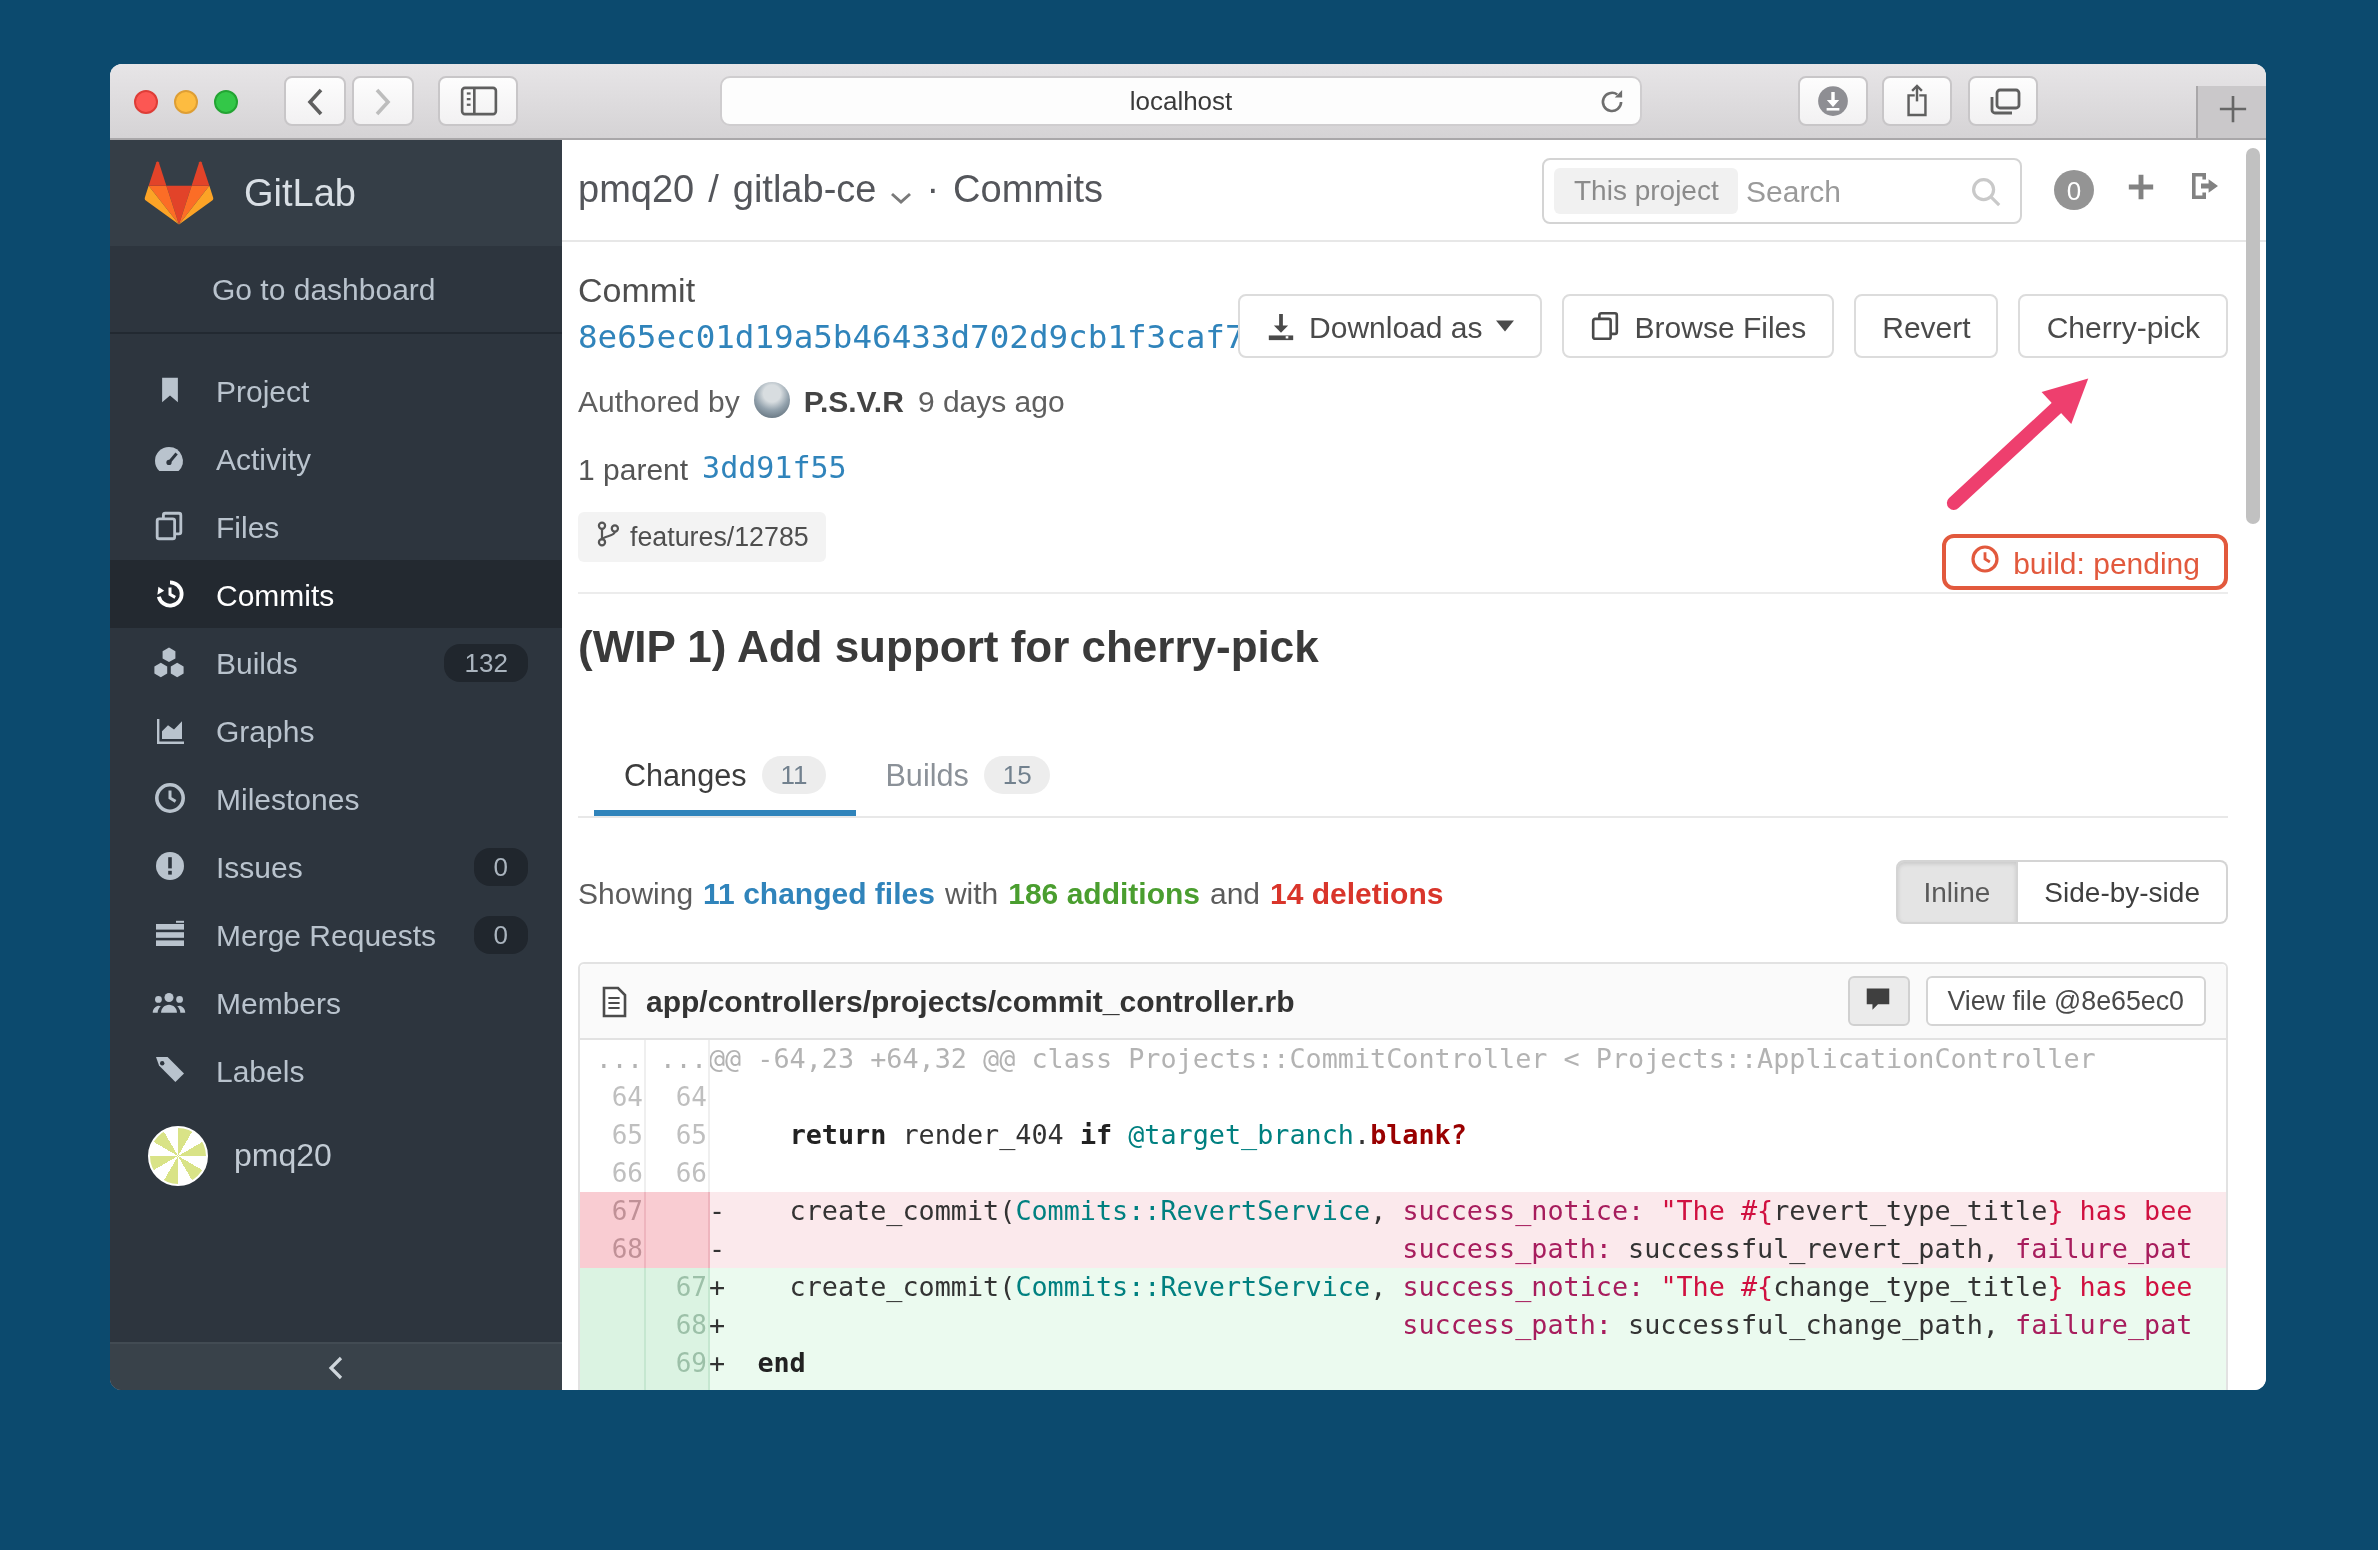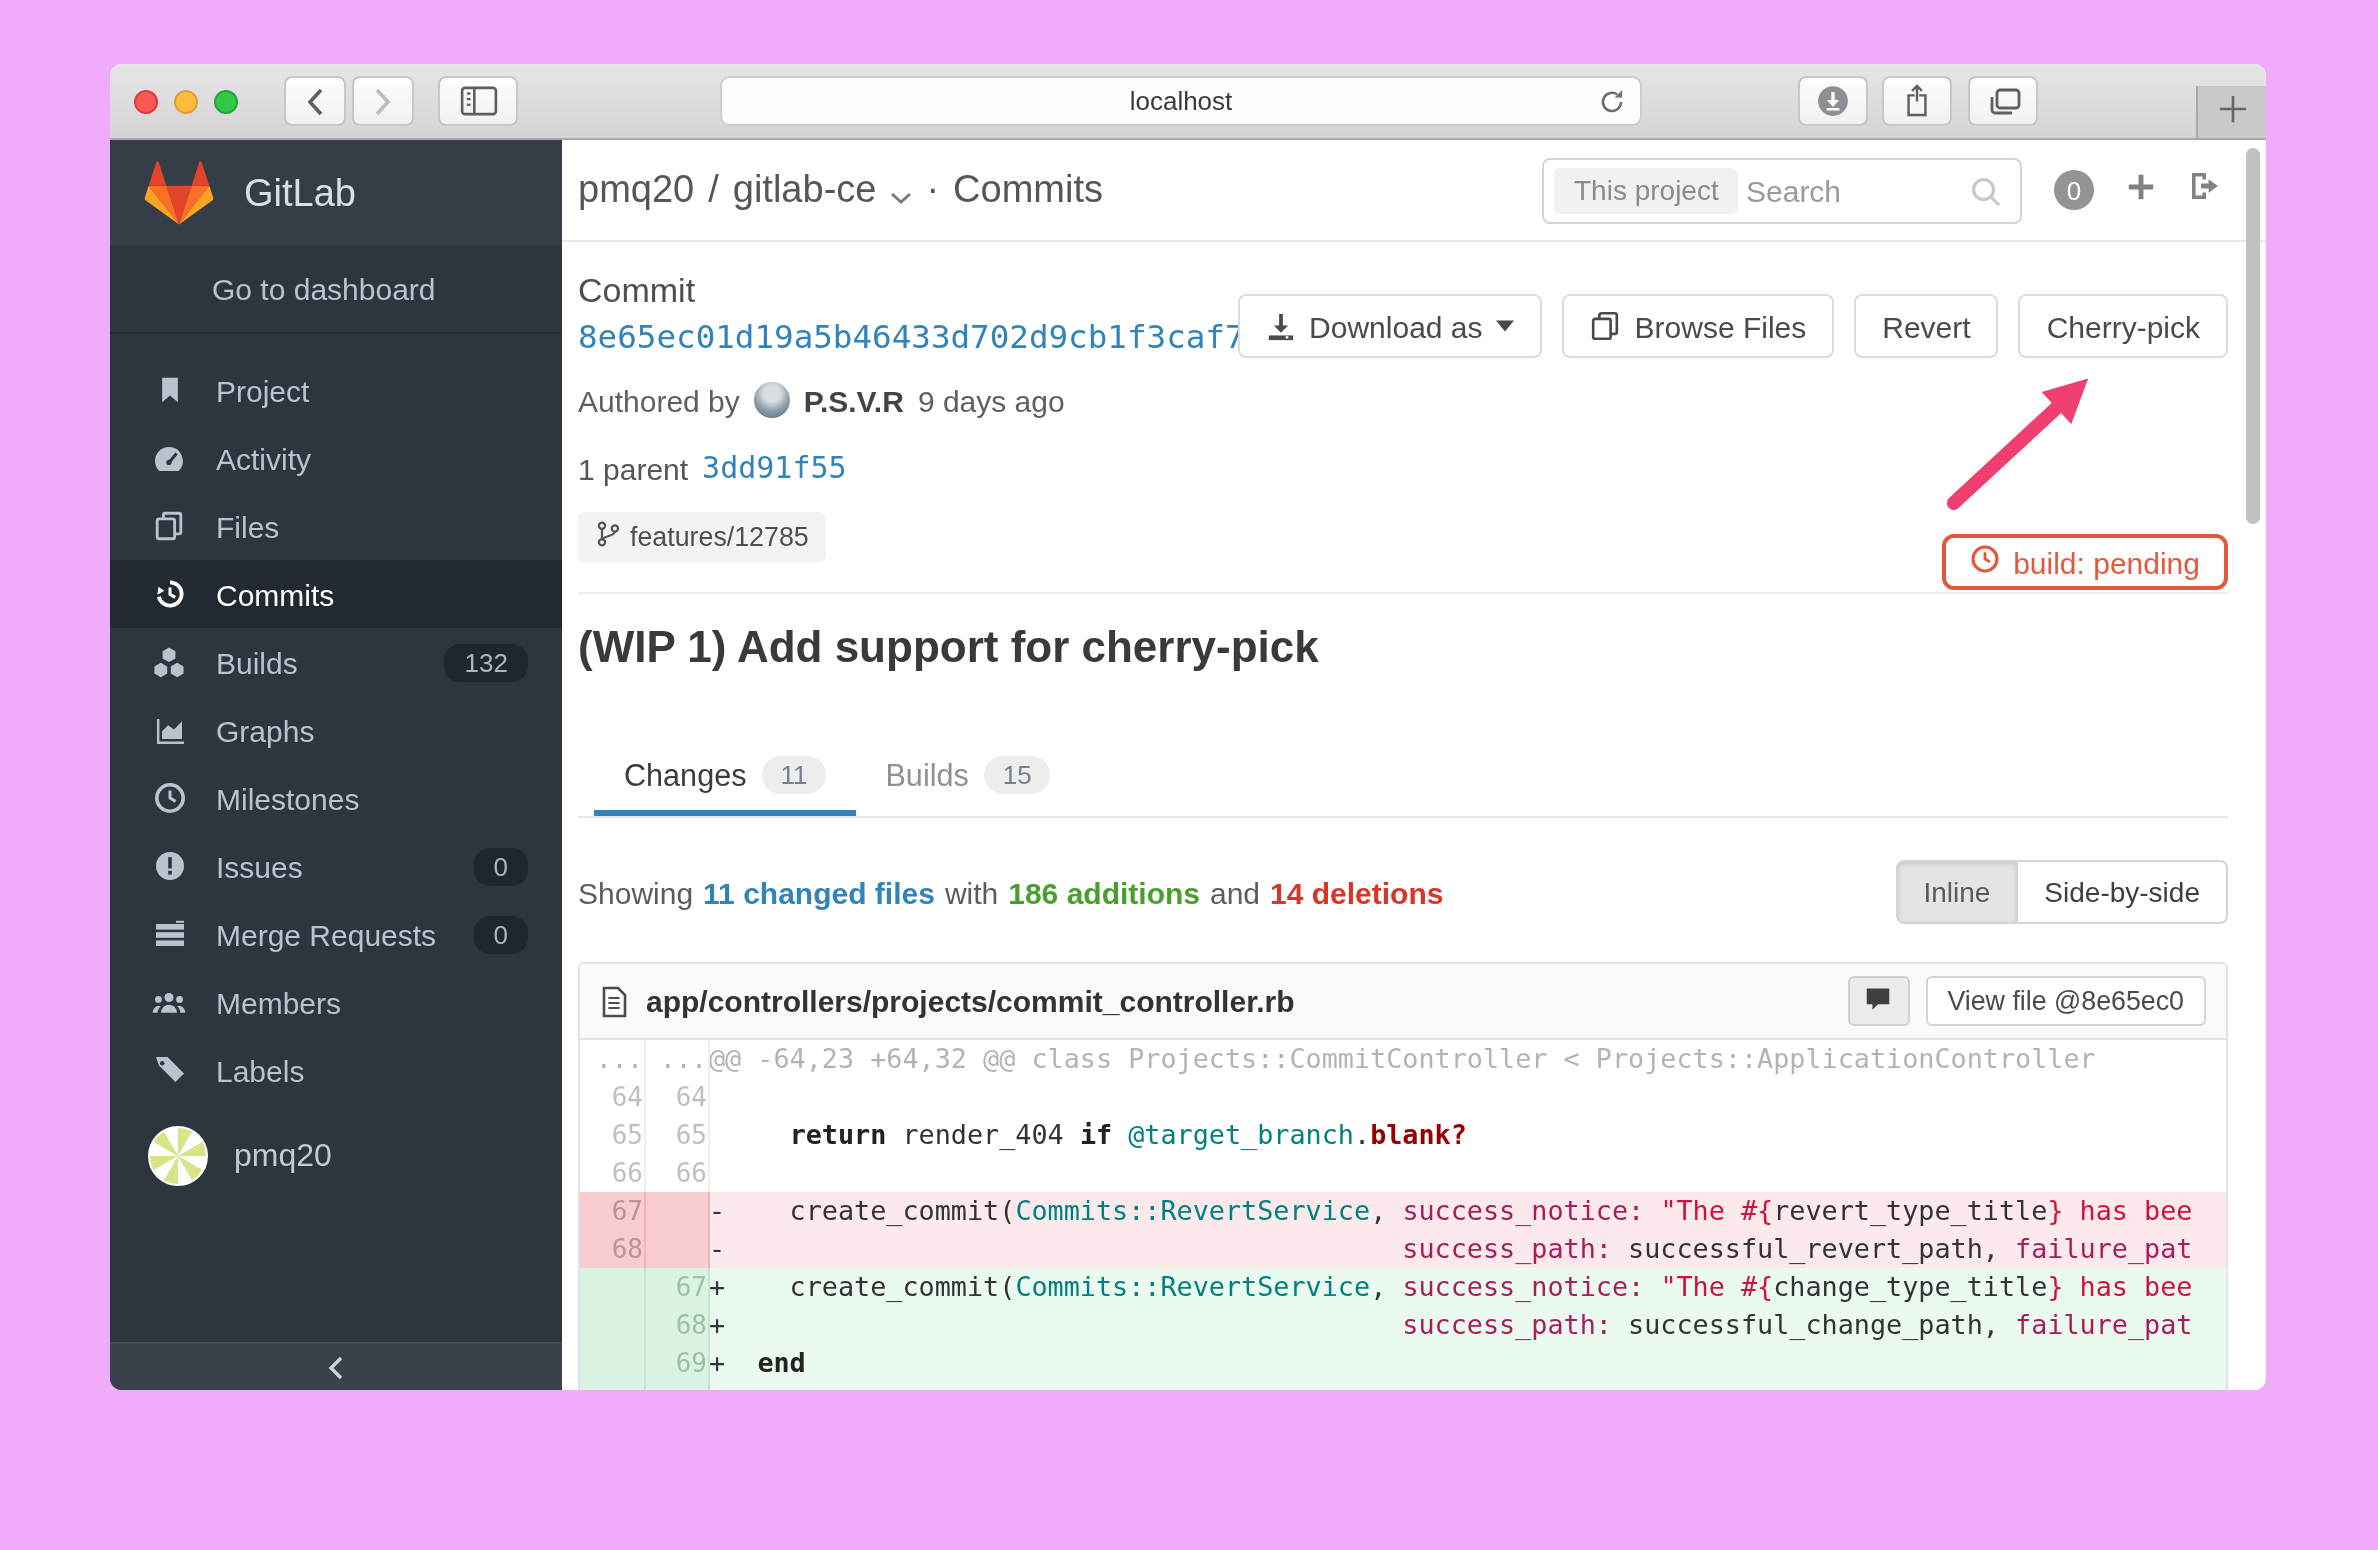--- a/index.html
+++ b/index.html
@@ -1,16 +1,16 @@
 <!DOCTYPE html>
 <html><head>
 <meta charset="utf-8">
 <style>
   html,body{margin:0;padding:0;background:#000;}
-  .screen{position:relative;width:2378px;height:1550px;background:#f0abfc;overflow:hidden;}
+  .screen{position:relative;width:2378px;height:1550px;background:#0c4a6e;overflow:hidden;}
   .scale{position:absolute;left:0;top:0;width:1189px;height:775px;transform:scale(2);transform-origin:0 0;}
   .window{position:absolute;left:55px;top:32px;width:1078px;height:663px;border-radius:6px;overflow:hidden;
     background:#fff;font-family:"Liberation Sans","DejaVu Sans",sans-serif;-webkit-font-smoothing:antialiased;}
 
   
   .toolbar{position:relative;height:37px;background:linear-gradient(#e7e5e7,#d5d3d5);border-bottom:1px solid #a9a7a9;}
   .traffic{position:absolute;left:12px;top:13px;display:flex;gap:8px;}
   .light{width:12px;height:12px;border-radius:50%;}
   .light.red{background:#fc5753;border:1px solid #de3d37;box-sizing:border-box;}
   .light.yellow{background:#fdbc40;border:1px solid #de9e34;box-sizing:border-box;}

